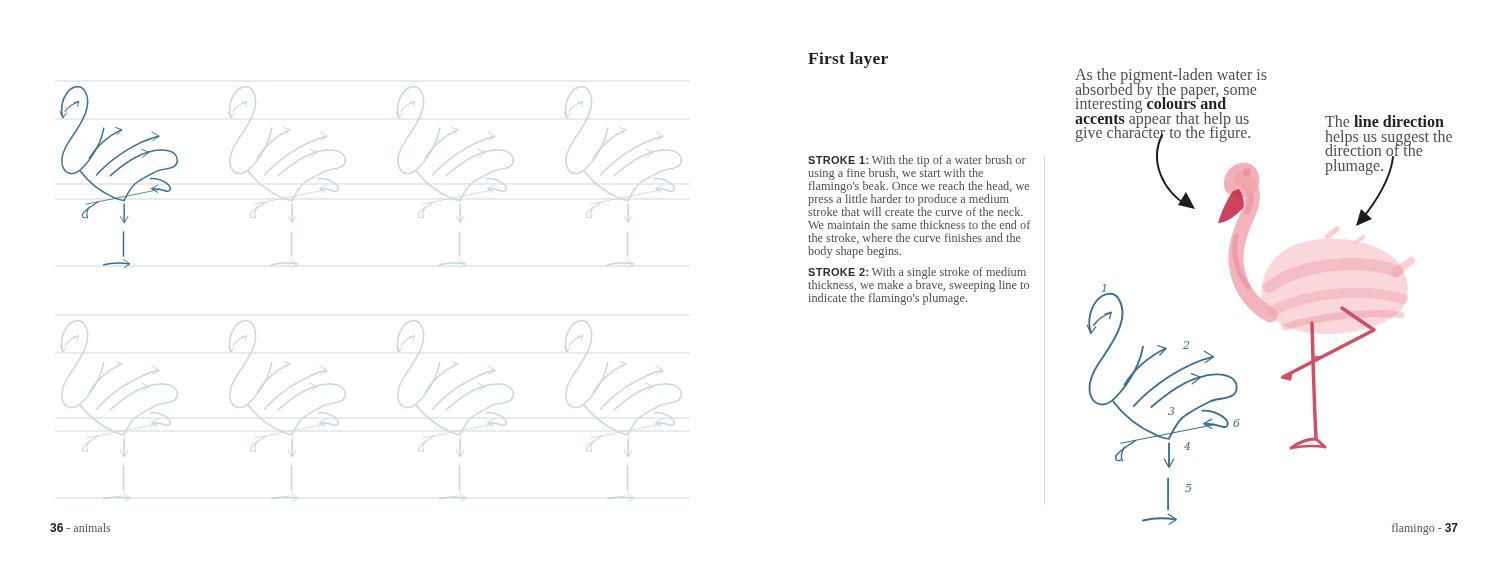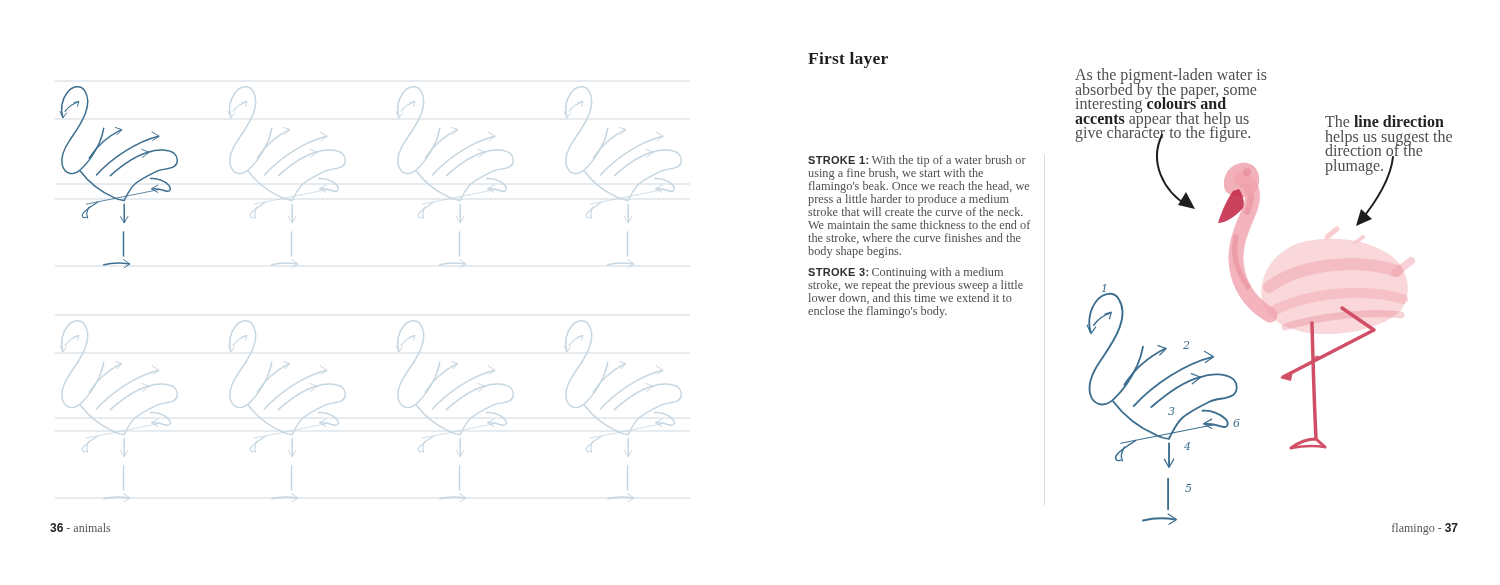--- a/index.html
+++ b/index.html
@@ -101,21 +101,21 @@
 </svg>
 
 <div class="footer footer-left">
   <span class="num">36</span><span> - animals</span>
 </div>
 
 <div class="heading">First layer</div>
 
 <div class="stroke-col">
   <p><span class="slabel">STROKE 1:</span><span>With the tip of a water brush or using a fine brush, we start with the flamingo's beak. Once we reach the head, we press a little harder to produce a medium stroke that will create the curve of the neck. We maintain the same thickness to the end of the stroke, where the curve finishes and the body shape begins.</span></p>
-  <p><span class="slabel">STROKE 3:</span><span>Continuing with a medium stroke, we repeat the previous sweep a little lower down, and this time we extend it to enclose the flamingo's body.</span></p>
+  <p><span class="slabel">STROKE 2:</span><span>With a single stroke of medium thickness, we make a brave, sweeping line to indicate the flamingo's plumage.</span></p>
 </div>
 
 <div class="divider"></div>
 
 <div class="note note-absorbed">
   <span>As the pigment-laden water is absorbed by the paper, some interesting </span><b>colours and accents</b><span> appear that help us give character to the figure.</span>
 </div>
 
 <div class="note note-direction">
   <span>The </span><b>line direction</b><span> helps us suggest the direction of the plumage.</span>

